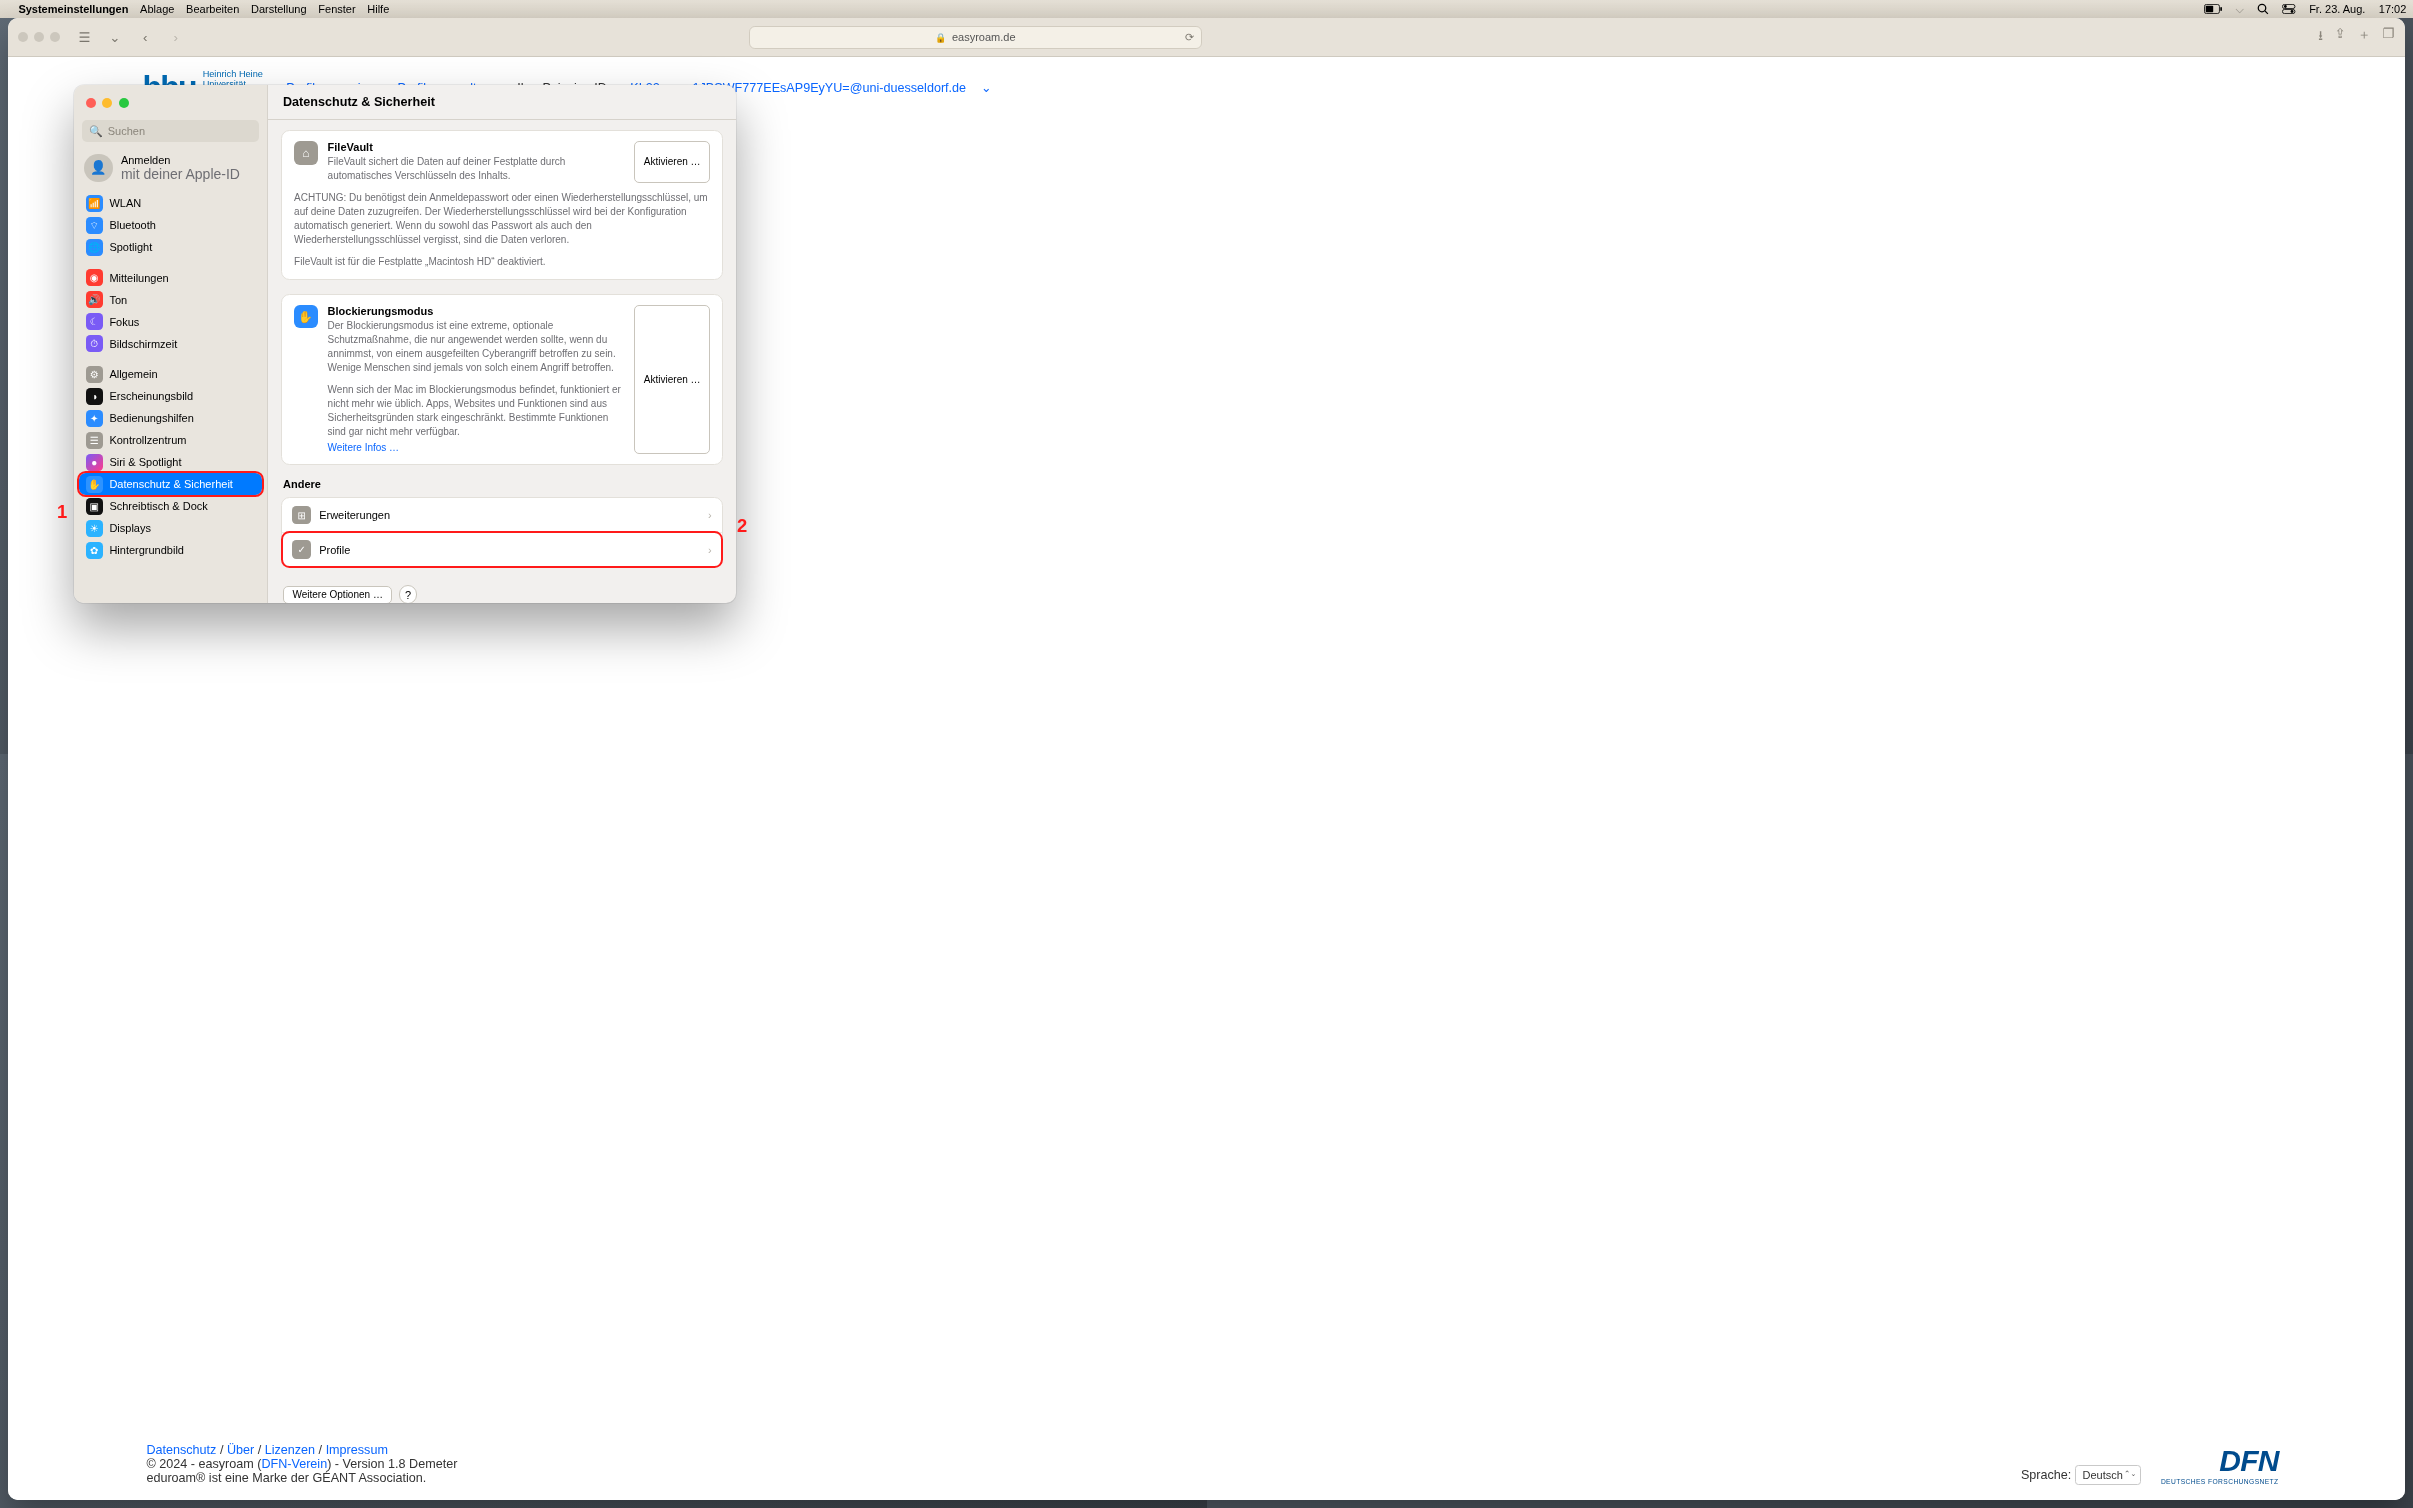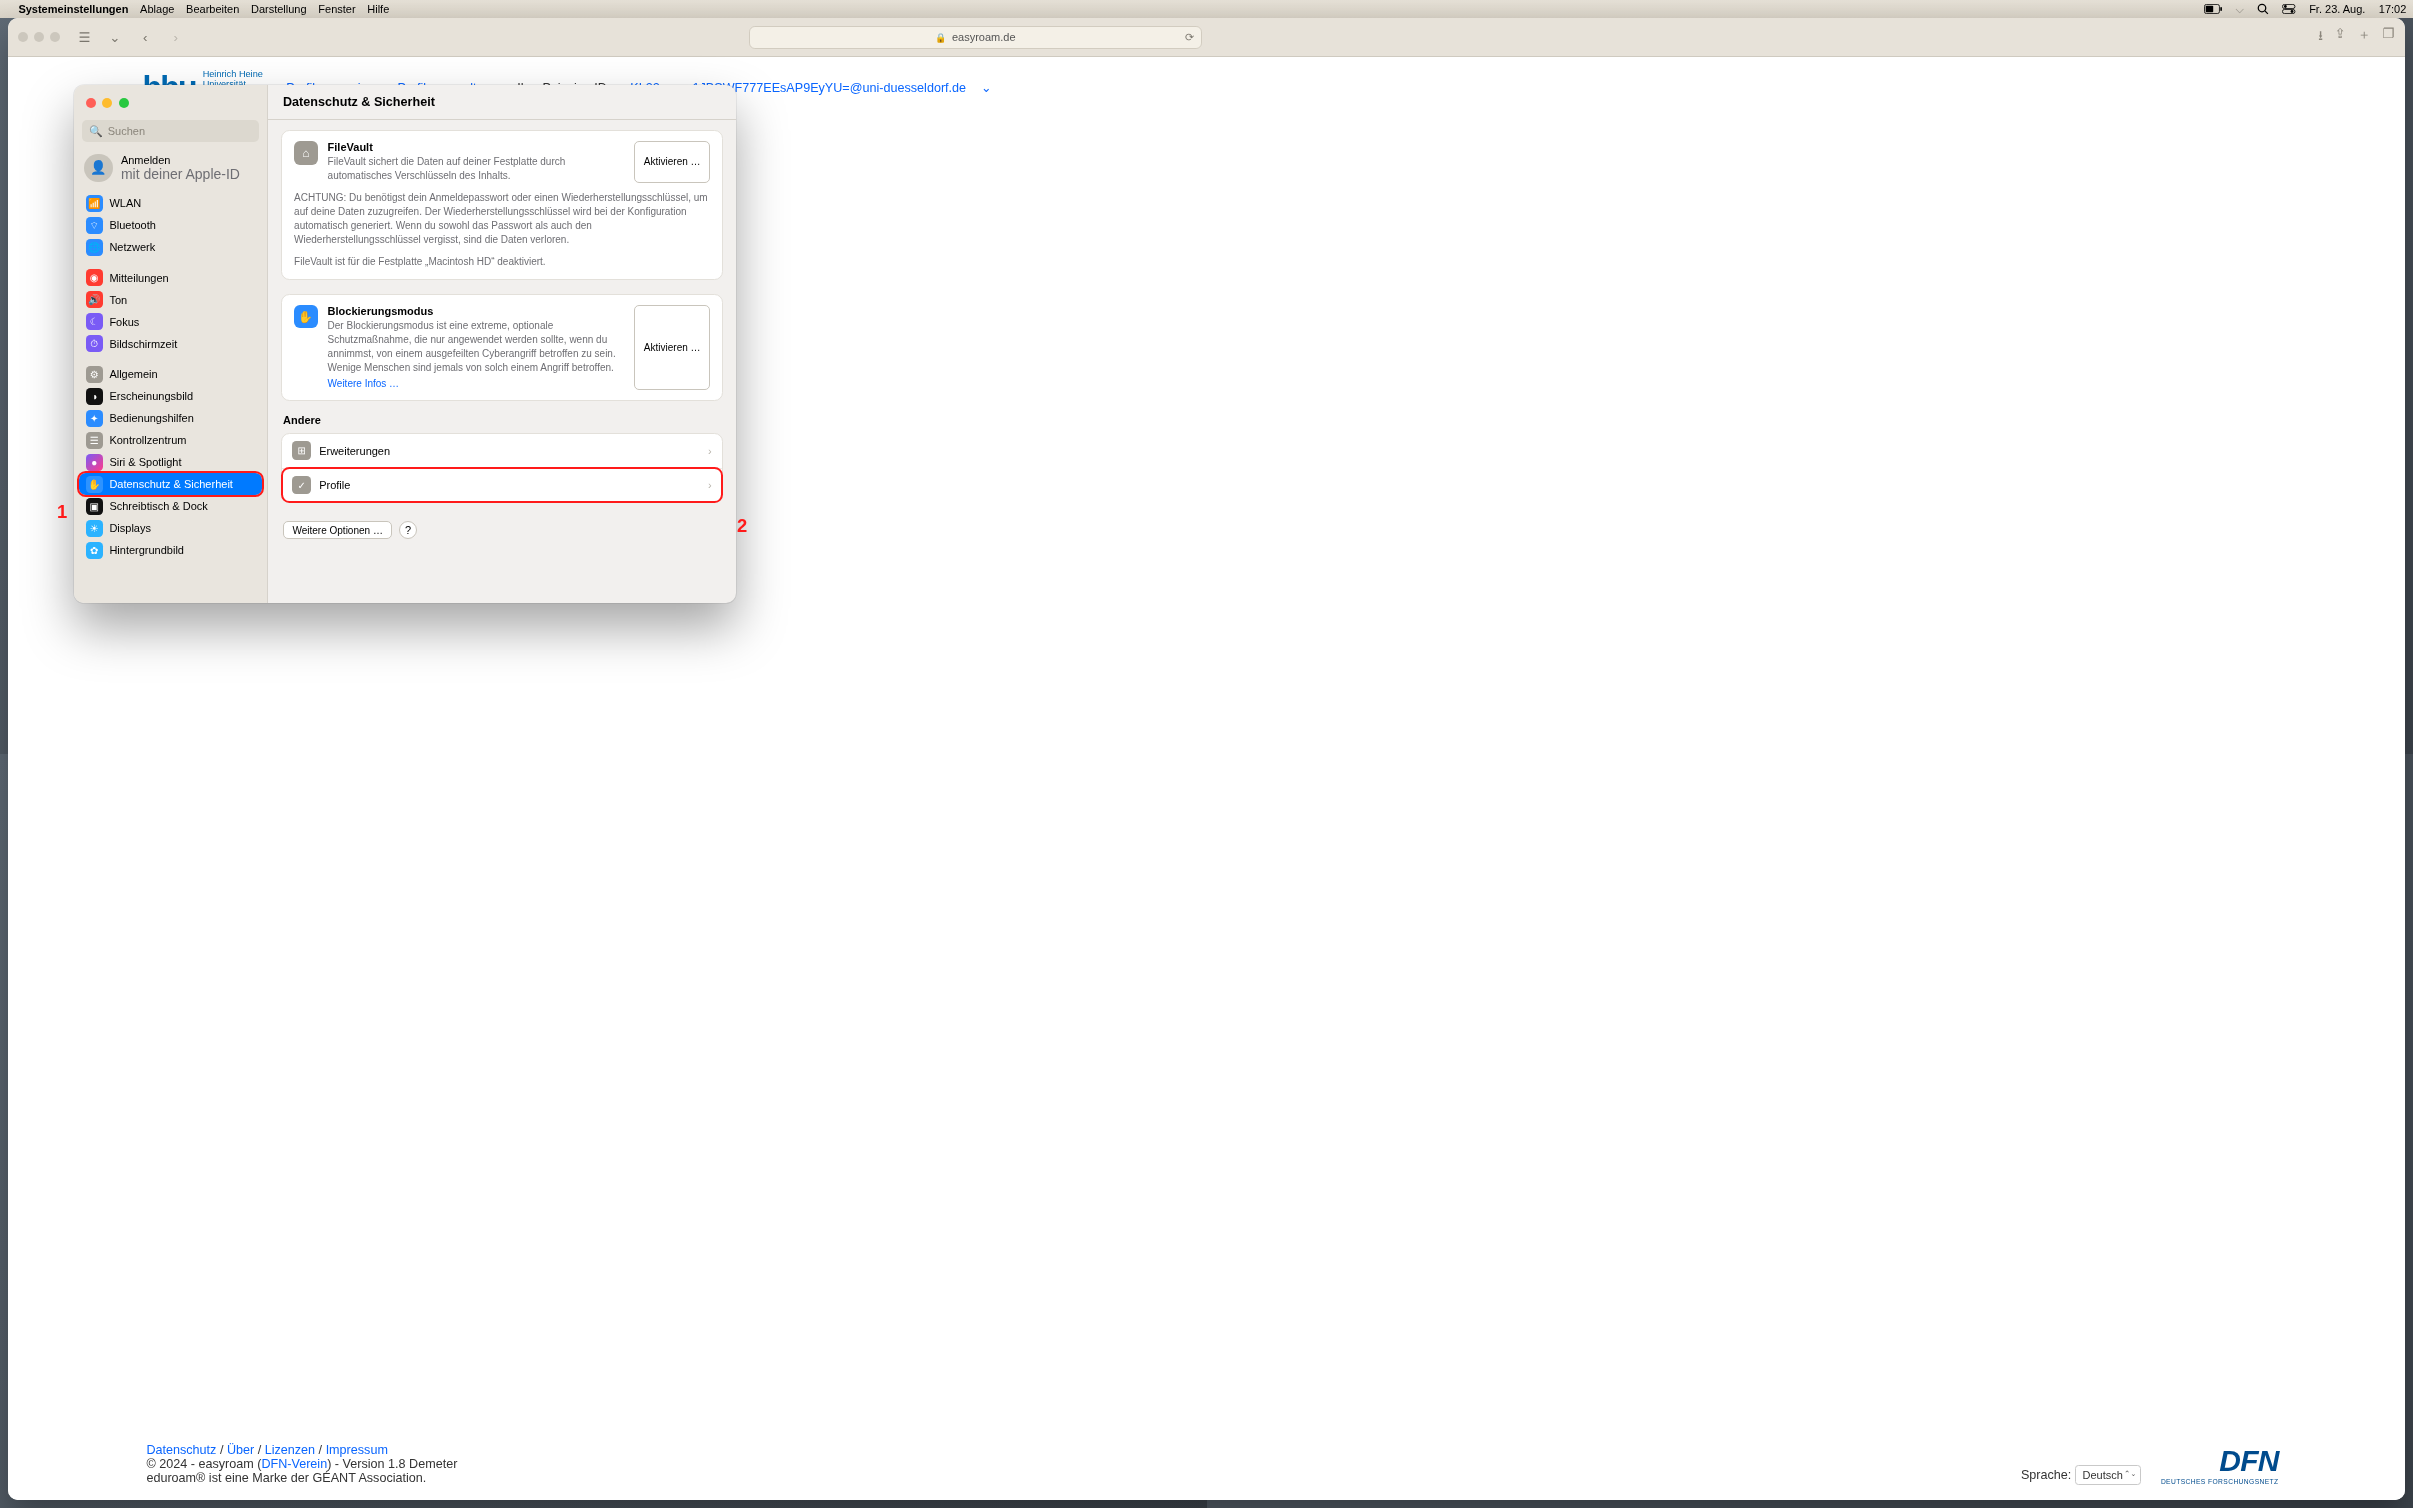--- a/index.html
+++ b/index.html
@@ -257,21 +257,21 @@
         <div class="sb-item">
           <span class="ic ic-wlan">📶</span>
           <span>WLAN</span>
         </div>
         <div class="sb-item">
           <span class="ic ic-bt">⌔</span>
           <span>Bluetooth</span>
         </div>
         <div class="sb-item">
           <span class="ic ic-net">🌐</span>
-          <span>Netzwerk</span>
+          <span>Spotlight</span>
         </div>
         <div class="sb-group-gap"></div>
         <div class="sb-item">
           <span class="ic ic-notif">◉</span>
           <span>Mitteilungen</span>
         </div>
         <div class="sb-item">
           <span class="ic ic-snd">🔊</span>
           <span>Ton</span>
         </div>
@@ -339,20 +339,21 @@
         <p class="note">ACHTUNG: Du benötigst dein Anmeldepasswort oder einen Wiederherstellungsschlüssel, um auf deine Daten zuzugreifen. Der Wiederherstellungsschlüssel wird bei der Konfiguration automatisch generiert. Wenn du sowohl das Passwort als auch den Wiederherstellungsschlüssel vergisst, sind die Daten verloren.</p>
         <p class="note">FileVault ist für die Festplatte „Macintosh HD“ deaktiviert.</p>
       </div>
 
       <div class="card">
         <div class="row">
           <div class="ic-lg ic-lock">✋</div>
           <div class="grow">
             <h4>Blockierungsmodus</h4>
             <p>Der Blockierungsmodus ist eine extreme, optionale Schutzmaßnahme, die nur angewendet werden sollte, wenn du annimmst, von einem ausgefeilten Cyberangriff betroffen zu sein. Wenige Menschen sind jemals von solch einem Angriff betroffen.</p>
+            <p class="note">Wenn sich der Mac im Blockierungsmodus befindet, funktioniert er nicht mehr wie üblich. Apps, Websites und Funktionen sind aus Sicherheitsgründen stark eingeschränkt. Bestimmte Funktionen sind gar nicht mehr verfügbar.</p>
             <span class="link">Weitere Infos …</span>
           </div>
           <button class="btn">Aktivieren …</button>
         </div>
       </div>
 
       <div class="section-title">Andere</div>
       <div class="card compact">
         <div class="list-row">
           <div class="ic-sm">⊞</div>

